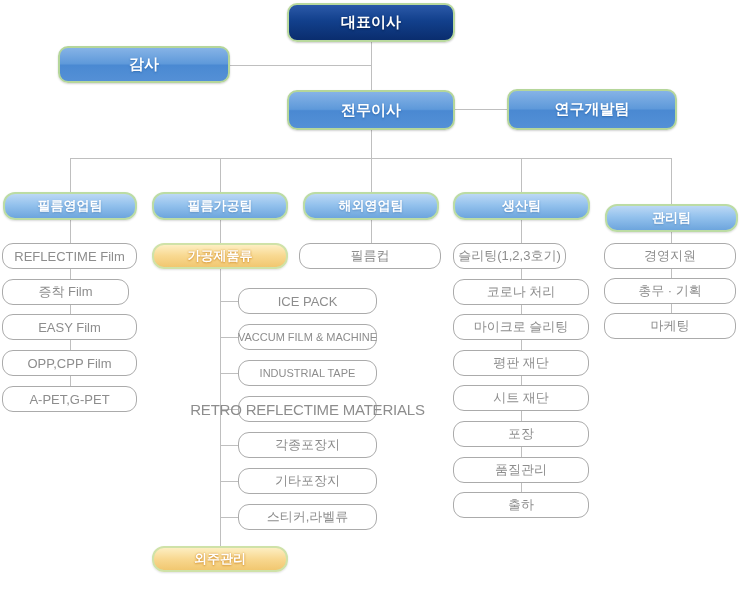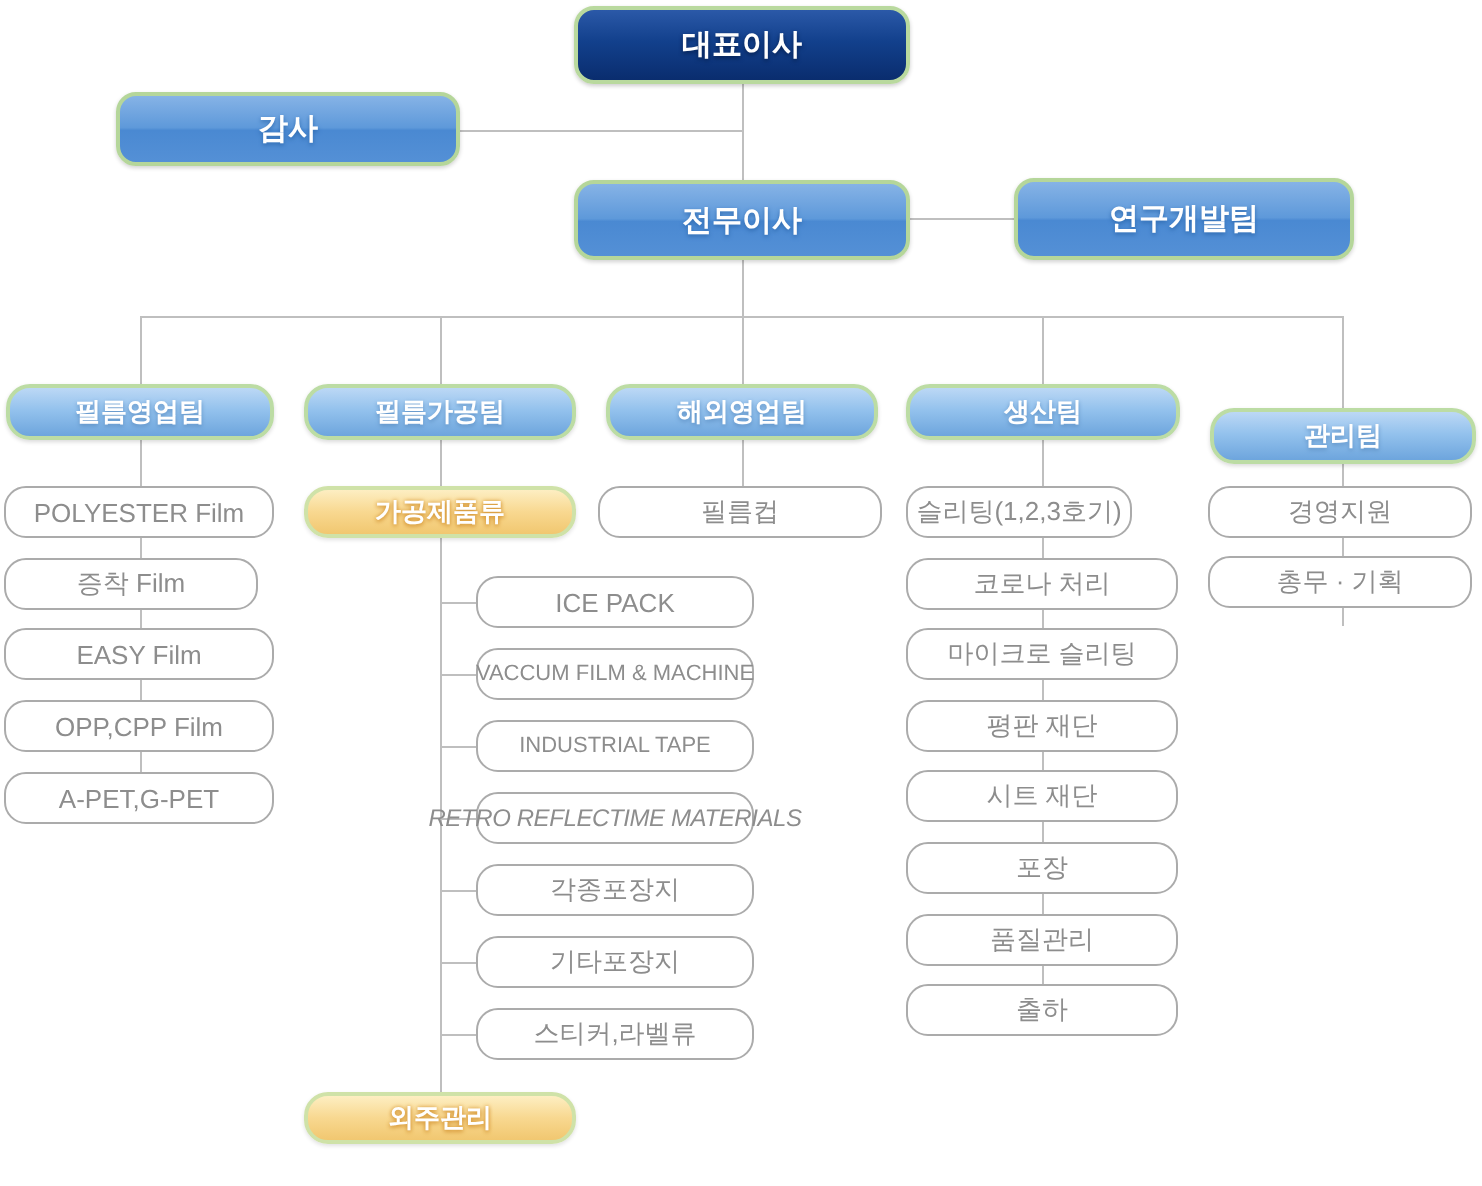--- a/index.html
+++ b/index.html
@@ -54,21 +54,21 @@
     text-shadow:0 1px 2px #d89b3c,0 0 2px #d89b3c;
     box-shadow:0 1px 2px rgba(0,0,0,0.12);
   }
   .item{
     background:#ffffff;
     border:1px solid #ababab;
     border-radius:11px;
     color:#8d8d8d;font-size:13px;
   }
   .item.small{font-size:11px;}
-  .item.xsmall{font-size:12px;letter-spacing:-0.2px;font-style:italic;}
+  .item.xsmall{font-size:15px;letter-spacing:-0.2px;}
 </style>
 </head>
 <body>
 
 <div class="canvas">
 
   <div class="line v" style="left:371px;top:42px;height:201px;"></div>
   <div class="line h" style="left:230px;top:65px;width:141px;"></div>
   <div class="line h" style="left:455px;top:109px;width:52px;"></div>
   <div class="line h" style="left:70px;top:158px;width:601px;"></div>
@@ -89,21 +89,21 @@
   <div class="box blue" style="left:58px;top:46px;width:172px;height:37px;">감사</div>
   <div class="box blue" style="left:287px;top:90px;width:168px;height:40px;">전무이사</div>
   <div class="box blue" style="left:507px;top:89px;width:170px;height:41px;">연구개발팀</div>
 
   <div class="box header" style="left:3px;top:192px;width:134px;height:28px;">필름영업팀</div>
   <div class="box header" style="left:152px;top:192px;width:136px;height:28px;">필름가공팀</div>
   <div class="box header" style="left:303px;top:192px;width:136px;height:28px;">해외영업팀</div>
   <div class="box header" style="left:453px;top:192px;width:137px;height:28px;">생산팀</div>
   <div class="box header" style="left:605px;top:204px;width:133px;height:28px;">관리팀</div>
 
-  <div class="box item" style="left:2px;top:243px;width:135px;height:26px;">POLYESTER Film</div>
+  <div class="box item" style="left:2px;top:243px;width:135px;height:26px;">REFLECTIME Film</div>
   <div class="box item" style="left:2px;top:279px;width:127px;height:26px;">증착 Film</div>
   <div class="box item" style="left:2px;top:314px;width:135px;height:26px;">EASY Film</div>
   <div class="box item" style="left:2px;top:350px;width:135px;height:26px;">OPP,CPP Film</div>
   <div class="box item" style="left:2px;top:386px;width:135px;height:26px;">A-PET,G-PET</div>
 
   <div class="box orange" style="left:152px;top:243px;width:136px;height:26px;">가공제품류</div>
   <div class="box item" style="left:238px;top:288px;width:139px;height:26px;">ICE PACK</div>
   <div class="box item small" style="left:238px;top:324px;width:139px;height:26px;">VACCUM FILM &amp; MACHINE</div>
   <div class="box item small" style="left:238px;top:360px;width:139px;height:26px;">INDUSTRIAL TAPE</div>
   <div class="box item xsmall" style="left:238px;top:396px;width:139px;height:26px;">RETRO REFLECTIME MATERIALS</div>
@@ -118,14 +118,15 @@
   <div class="box item" style="left:453px;top:279px;width:136px;height:26px;">코로나 처리</div>
   <div class="box item" style="left:453px;top:314px;width:136px;height:26px;">마이크로 슬리팅</div>
   <div class="box item" style="left:453px;top:350px;width:136px;height:26px;">평판 재단</div>
   <div class="box item" style="left:453px;top:385px;width:136px;height:26px;">시트 재단</div>
   <div class="box item" style="left:453px;top:421px;width:136px;height:26px;">포장</div>
   <div class="box item" style="left:453px;top:457px;width:136px;height:26px;">품질관리</div>
   <div class="box item" style="left:453px;top:492px;width:136px;height:26px;">출하</div>
 
   <div class="box item" style="left:604px;top:243px;width:132px;height:26px;">경영지원</div>
   <div class="box item" style="left:604px;top:278px;width:132px;height:26px;">총무 · 기획</div>
+  <div class="box item" style="left:604px;top:313px;width:132px;height:26px;">마케팅</div>
 
 </div>
 
 </body></html>

